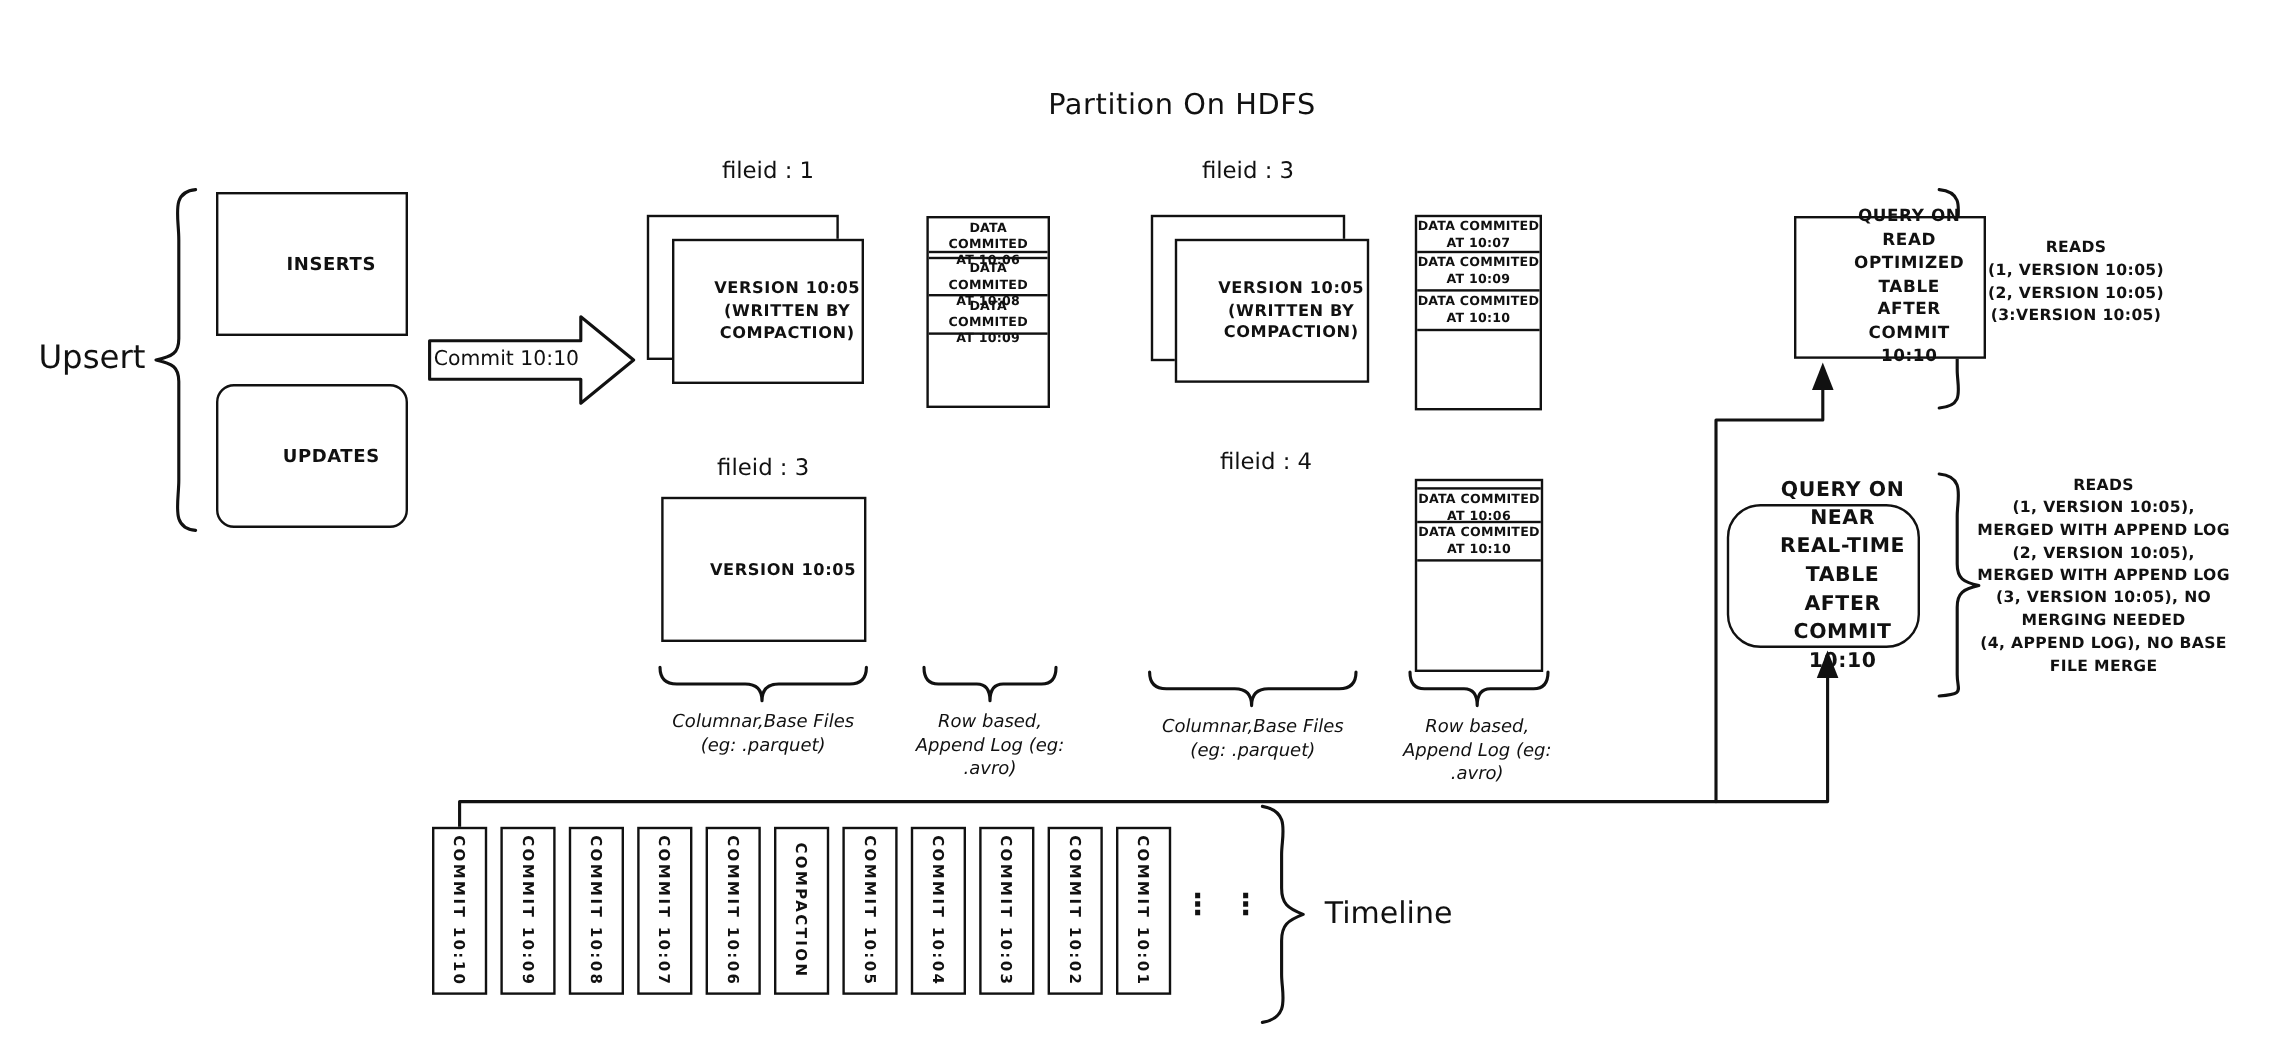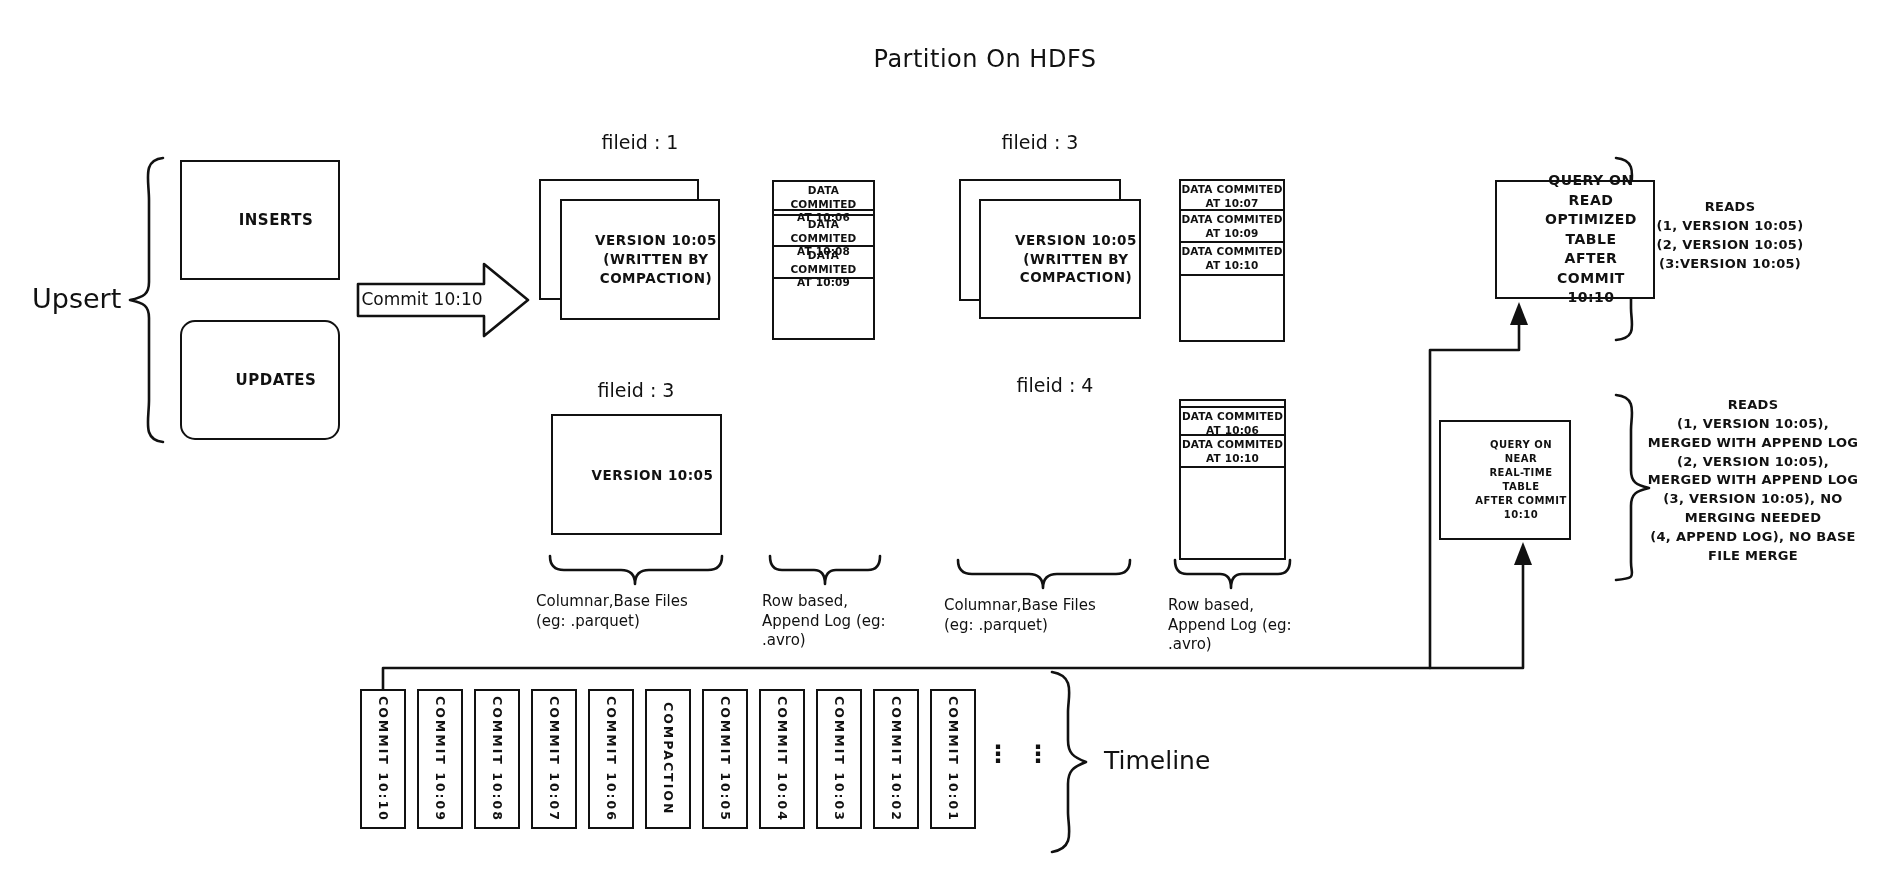--- a/index.html
+++ b/index.html
@@ -14,23 +14,23 @@
   .fillink{fill:#111;stroke:none;}
   .whitefill{fill:#fff;stroke:#111;stroke-width:2.6;stroke-linejoin:round;}
 
   .box{
     position:absolute;background:#fff;border:2.6px solid #111;
     display:flex;align-items:center;justify-content:center;text-align:center;
     box-sizing:border-box;
     padding-left:32px;
   }
   .caps{font-weight:700;letter-spacing:0.5px;}
-  .title{font-size:24px;letter-spacing:0.5px;text-align:center;}
+  .title{font-size:24px;letter-spacing:0.5px;text-align:center;margin-top:28px;}
   .fileid-label{font-size:19px;text-align:center;}
-  .handwrite{font-size:15px;line-height:1.3;}
+  .handwrite{font-size:15px;line-height:1.3;text-align:center;font-style:italic;}
   .reads{font-weight:700;font-size:13px;line-height:1.45;text-align:center;letter-spacing:0.3px;}
   .logbox{position:absolute;background:#fff;border:2.6px solid #111;box-sizing:border-box;display:flex;flex-direction:column;}
   .logcell{
     border-bottom:2.6px solid #111;font-weight:700;font-size:10.5px;line-height:1.3;
     text-align:center;padding-top:2px;box-sizing:border-box;white-space:pre-line;letter-spacing:0.2px;
   }
   .logspacer{border-bottom:2.6px solid #111;box-sizing:border-box;}
   .tl-box{
     position:absolute;background:#fff;border:2.6px solid #111;box-sizing:border-box;
     display:flex;align-items:center;justify-content:center;
@@ -135,21 +135,21 @@
 
   <div class="box caps pre" style="left:1495px;top:180px;width:160px;height:119px;font-size:14px;line-height:1.4;">QUERY ON READ
 OPTIMIZED TABLE
 AFTER COMMIT
 10:10</div>
   <div class="abs reads pre" style="left:1640px;top:198px;width:180px;">READS
 (1, VERSION 10:05)
 (2, VERSION 10:05)
 (3:VERSION 10:05)</div>
 
-  <div class="box caps pre" style="left:1439px;top:420px;width:132px;height:120px;font-size:10px;line-height:1.4;">QUERY ON NEAR
+  <div class="box caps pre" style="left:1439px;top:420px;width:161px;height:120px;font-size:17px;line-height:1.4;border-radius:28px;">QUERY ON NEAR
 REAL-TIME TABLE
 AFTER COMMIT
 10:10</div>
   <div class="abs reads pre" style="left:1628px;top:396px;width:250px;">READS
 (1, VERSION 10:05),
 MERGED WITH APPEND LOG
 (2, VERSION 10:05),
 MERGED WITH APPEND LOG
 (3, VERSION 10:05), NO
 MERGING NEEDED

